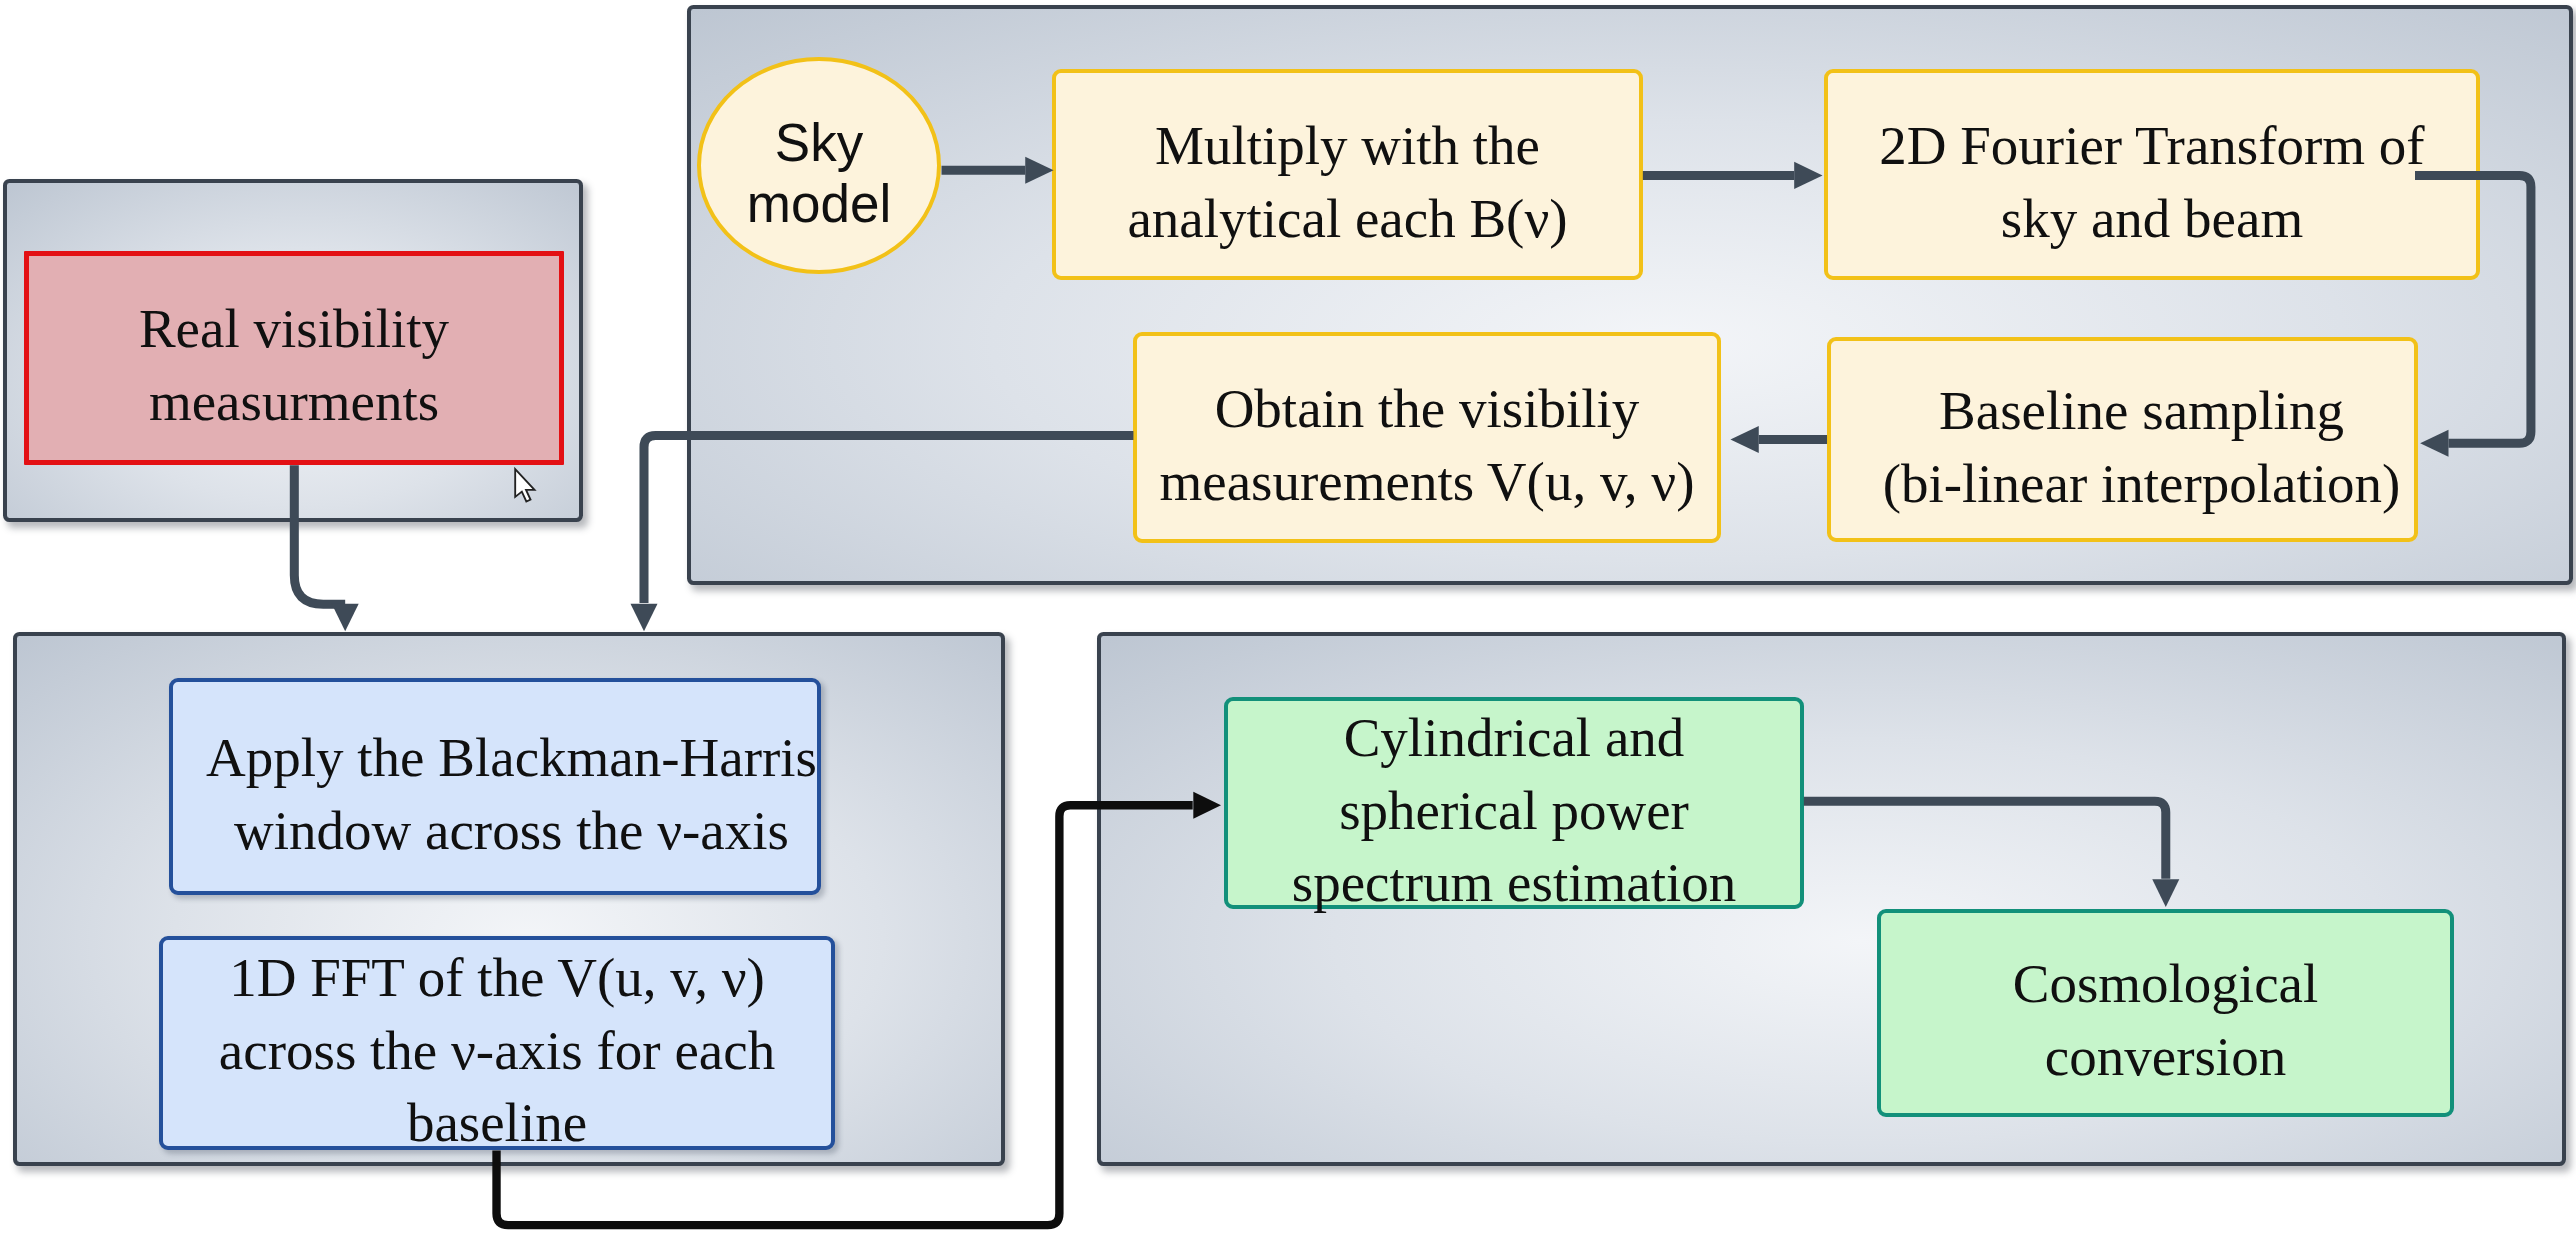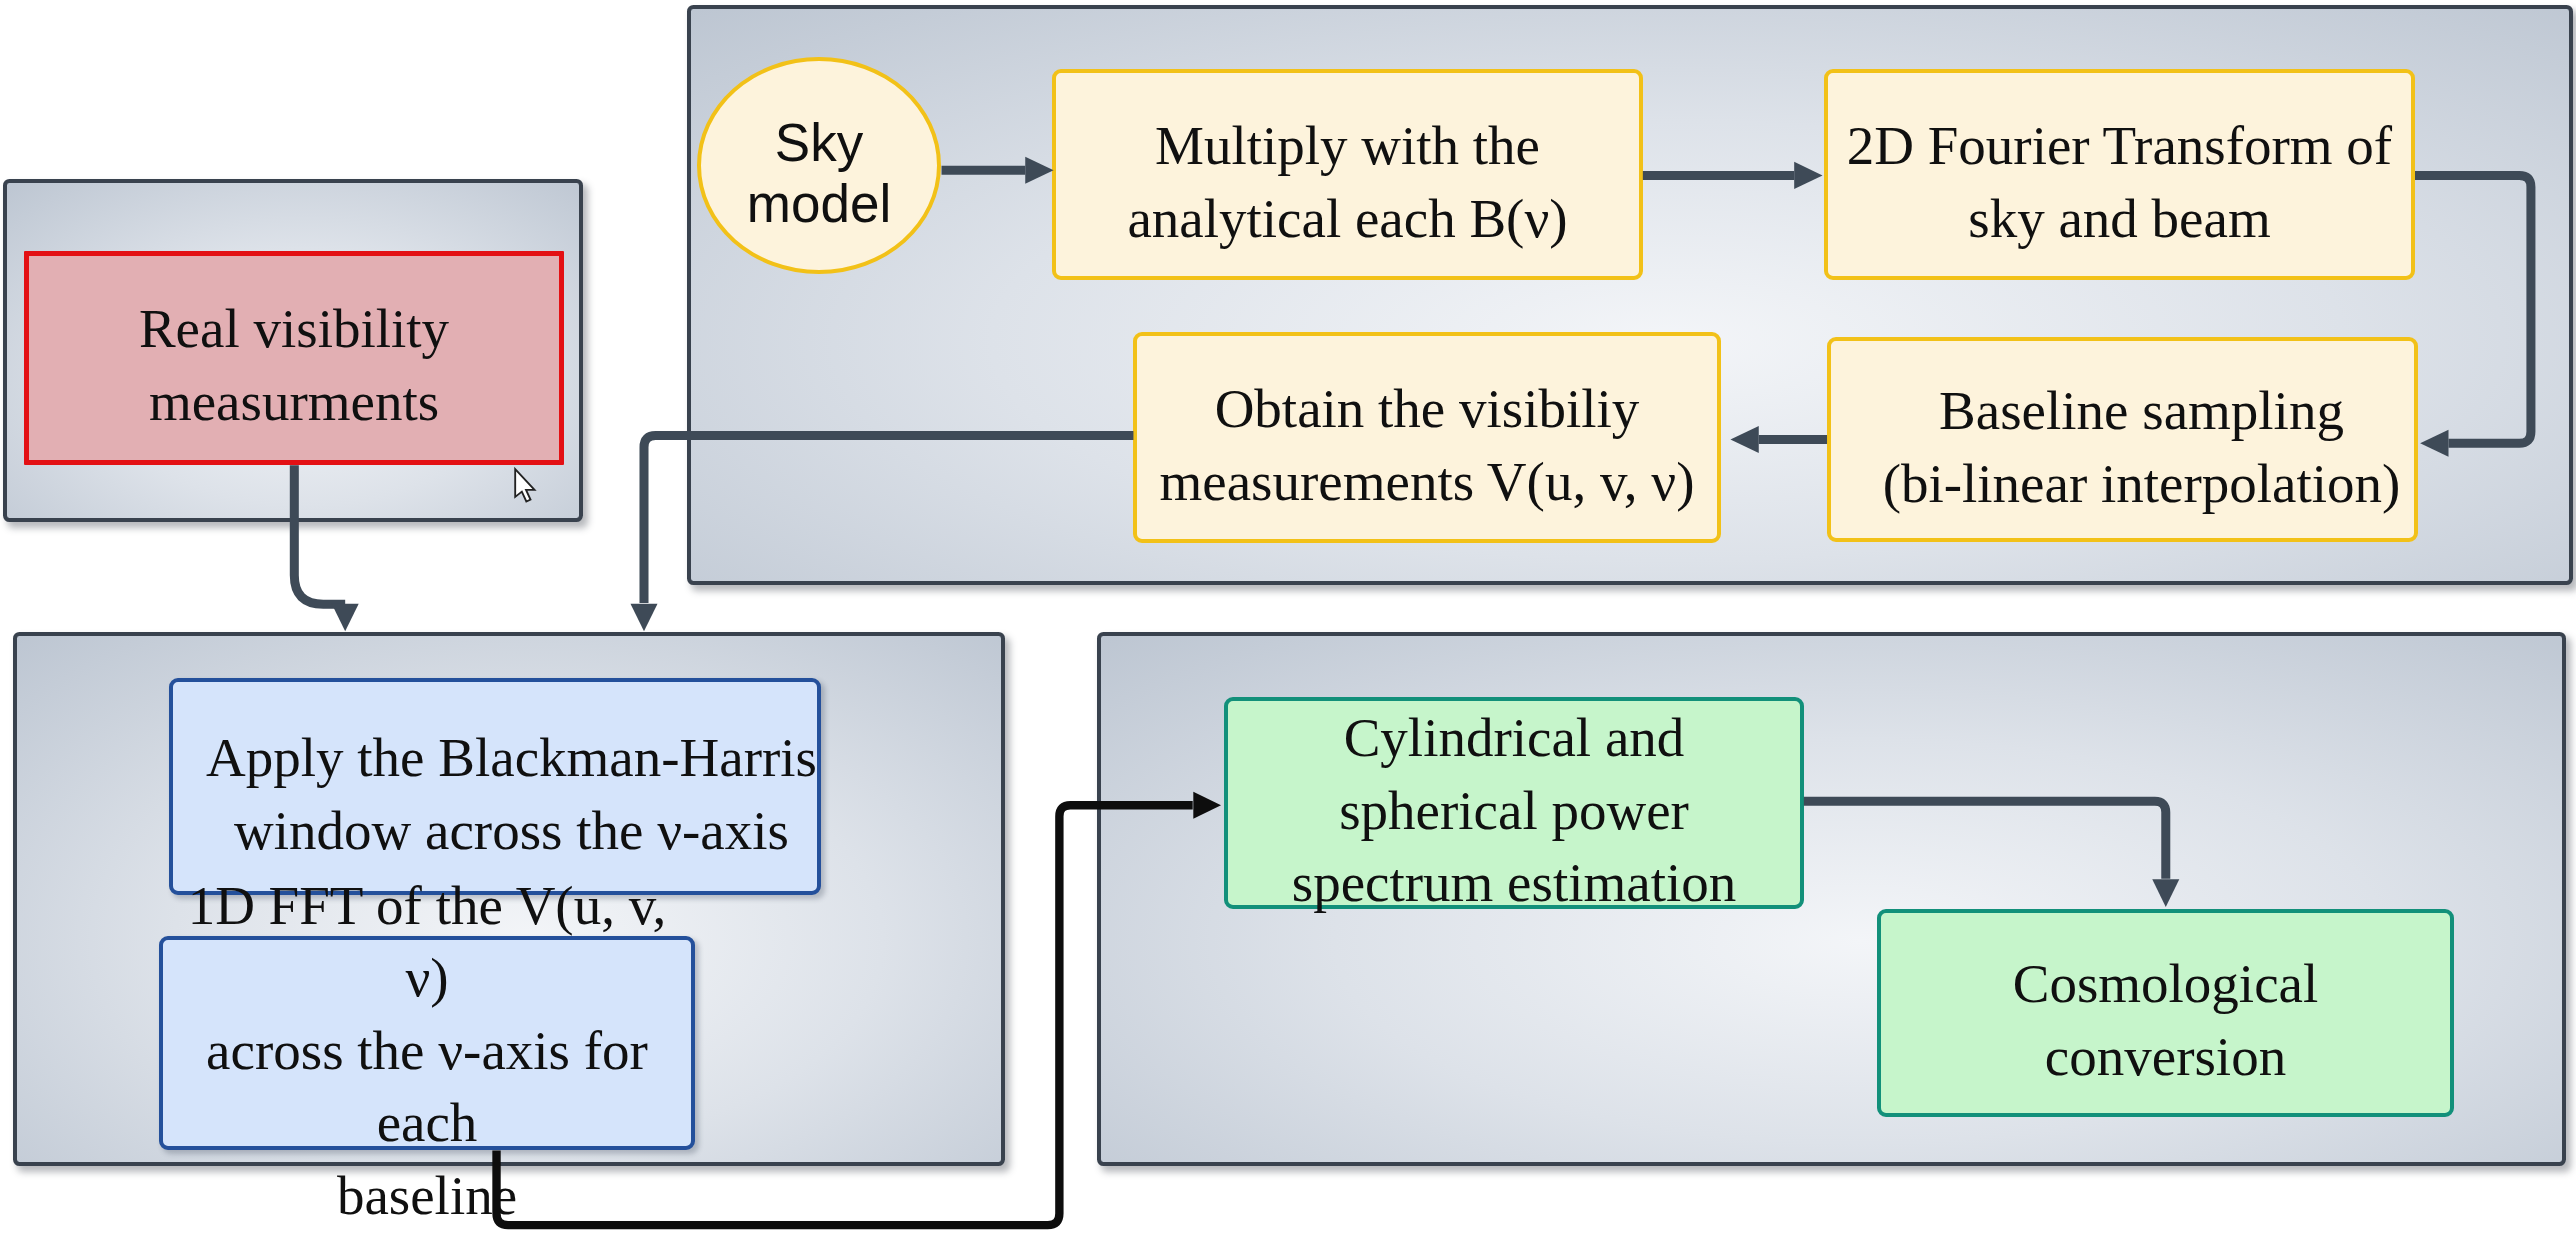--- a/index.html
+++ b/index.html
@@ -57,21 +57,21 @@
   <div class="node ellipse" style="left:697px;top:57px;width:244px;height:217px;">
     <span class="lbl">Sky
 model</span>
   </div>
 
   <div class="node yellow" style="left:1052px;top:69px;width:591px;height:211px;">
     <span class="lbl">Multiply with the
 analytical each B(ν)</span>
   </div>
 
-  <div class="node yellow" style="left:1824px;top:69px;width:591px;height:211px;">
+  <div class="node yellow" style="left:1824px;top:69px;width:656px;height:211px;">
     <span class="lbl">2D Fourier Transform of
 sky and beam</span>
   </div>
 
   <div class="node yellow" style="left:1827px;top:337px;width:591px;height:205px;padding-left:38px;">
     <span class="lbl">Baseline sampling
 (bi-linear interpolation)</span>
   </div>
 
   <div class="node yellow" style="left:1133px;top:332px;width:588px;height:211px;">
@@ -82,21 +82,21 @@
   <div class="node red" style="left:24px;top:251px;width:540px;height:214px;">
     <span class="lbl">Real visibility
 measurments</span>
   </div>
 
   <div class="node blue" style="left:169px;top:678px;width:652px;height:217px;justify-content:flex-end;">
     <span class="lbl">Apply the Blackman-Harris
 window across the ν-axis</span>
   </div>
 
-  <div class="node blue" style="left:159px;top:936px;width:536px;height:214px;">
+  <div class="node blue" style="left:159px;top:936px;width:676px;height:214px;">
     <span class="lbl">1D FFT of the V(u, v, ν)
 across the ν-axis for each
 baseline</span>
   </div>
 
   <div class="node green" style="left:1877px;top:909px;width:577px;height:208px;">
     <span class="lbl">Cosmological
 conversion</span>
   </div>
 

